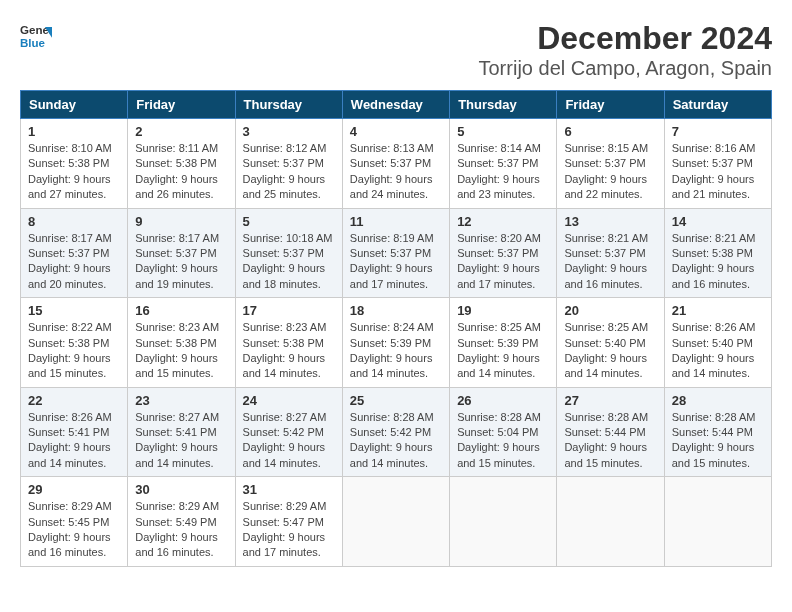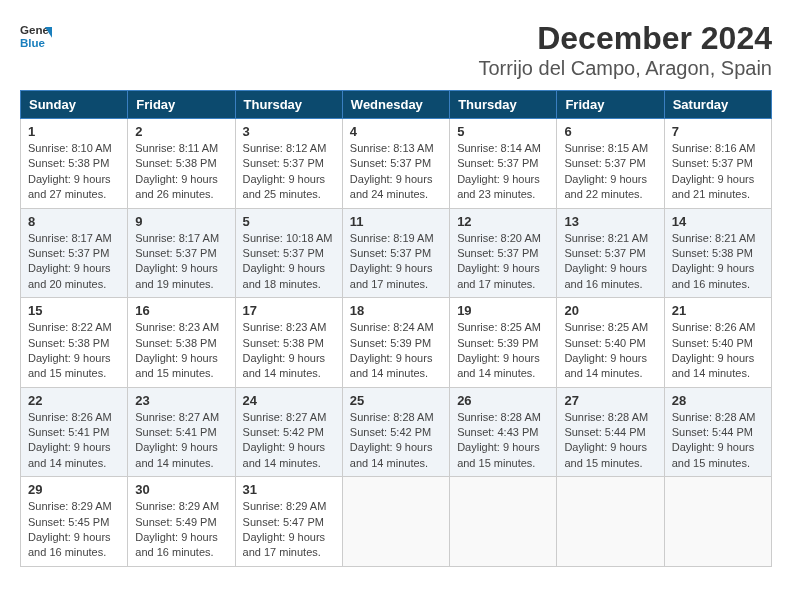--- a/index.html
+++ b/index.html
@@ -316,21 +316,21 @@
         <div class="day-info">
           <span>Sunrise: 8:28 AM</span><br>
           <span>Sunset: 5:42 PM</span><br>
           <span>Daylight: 9 hours and 14 minutes.</span>
         </div>
       </td>
           <td>
         <span class="day-number">26</span>
         <div class="day-info">
           <span>Sunrise: 8:28 AM</span><br>
-          <span>Sunset: 4:43 PM</span><br>
+          <span>Sunset: 5:04 PM</span><br>
           <span>Daylight: 9 hours and 15 minutes.</span>
         </div>
       </td>
           <td>
         <span class="day-number">27</span>
         <div class="day-info">
           <span>Sunrise: 8:28 AM</span><br>
           <span>Sunset: 5:44 PM</span><br>
           <span>Daylight: 9 hours and 15 minutes.</span>
         </div>

